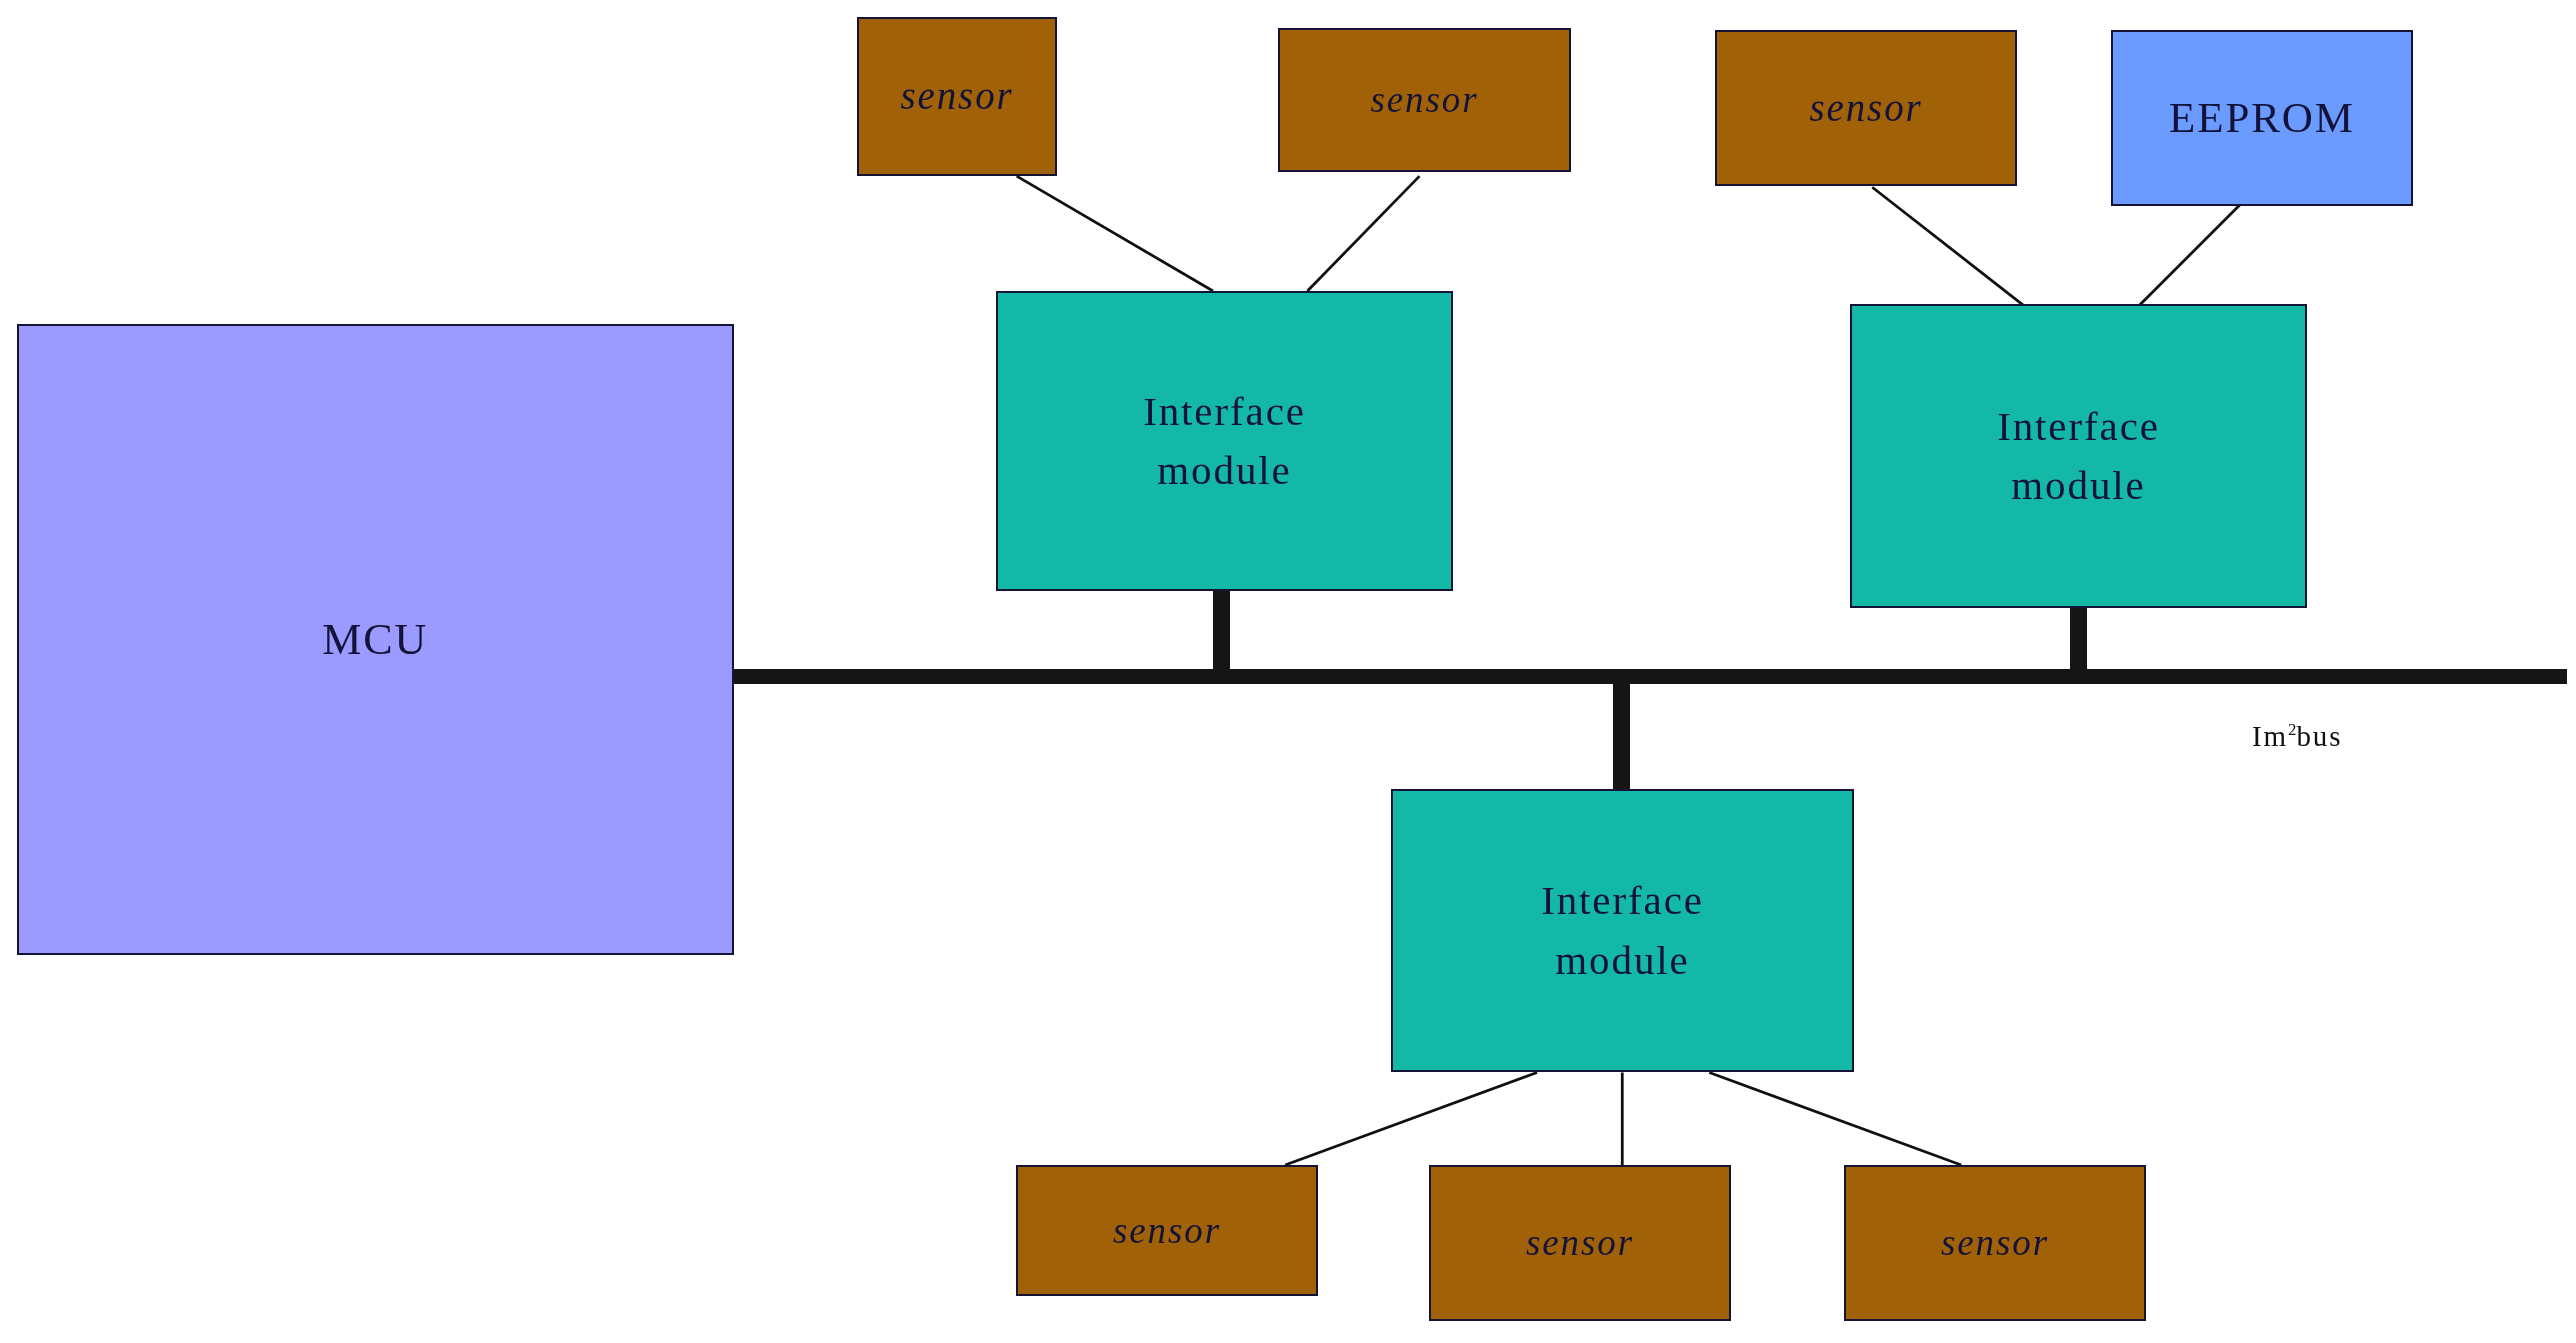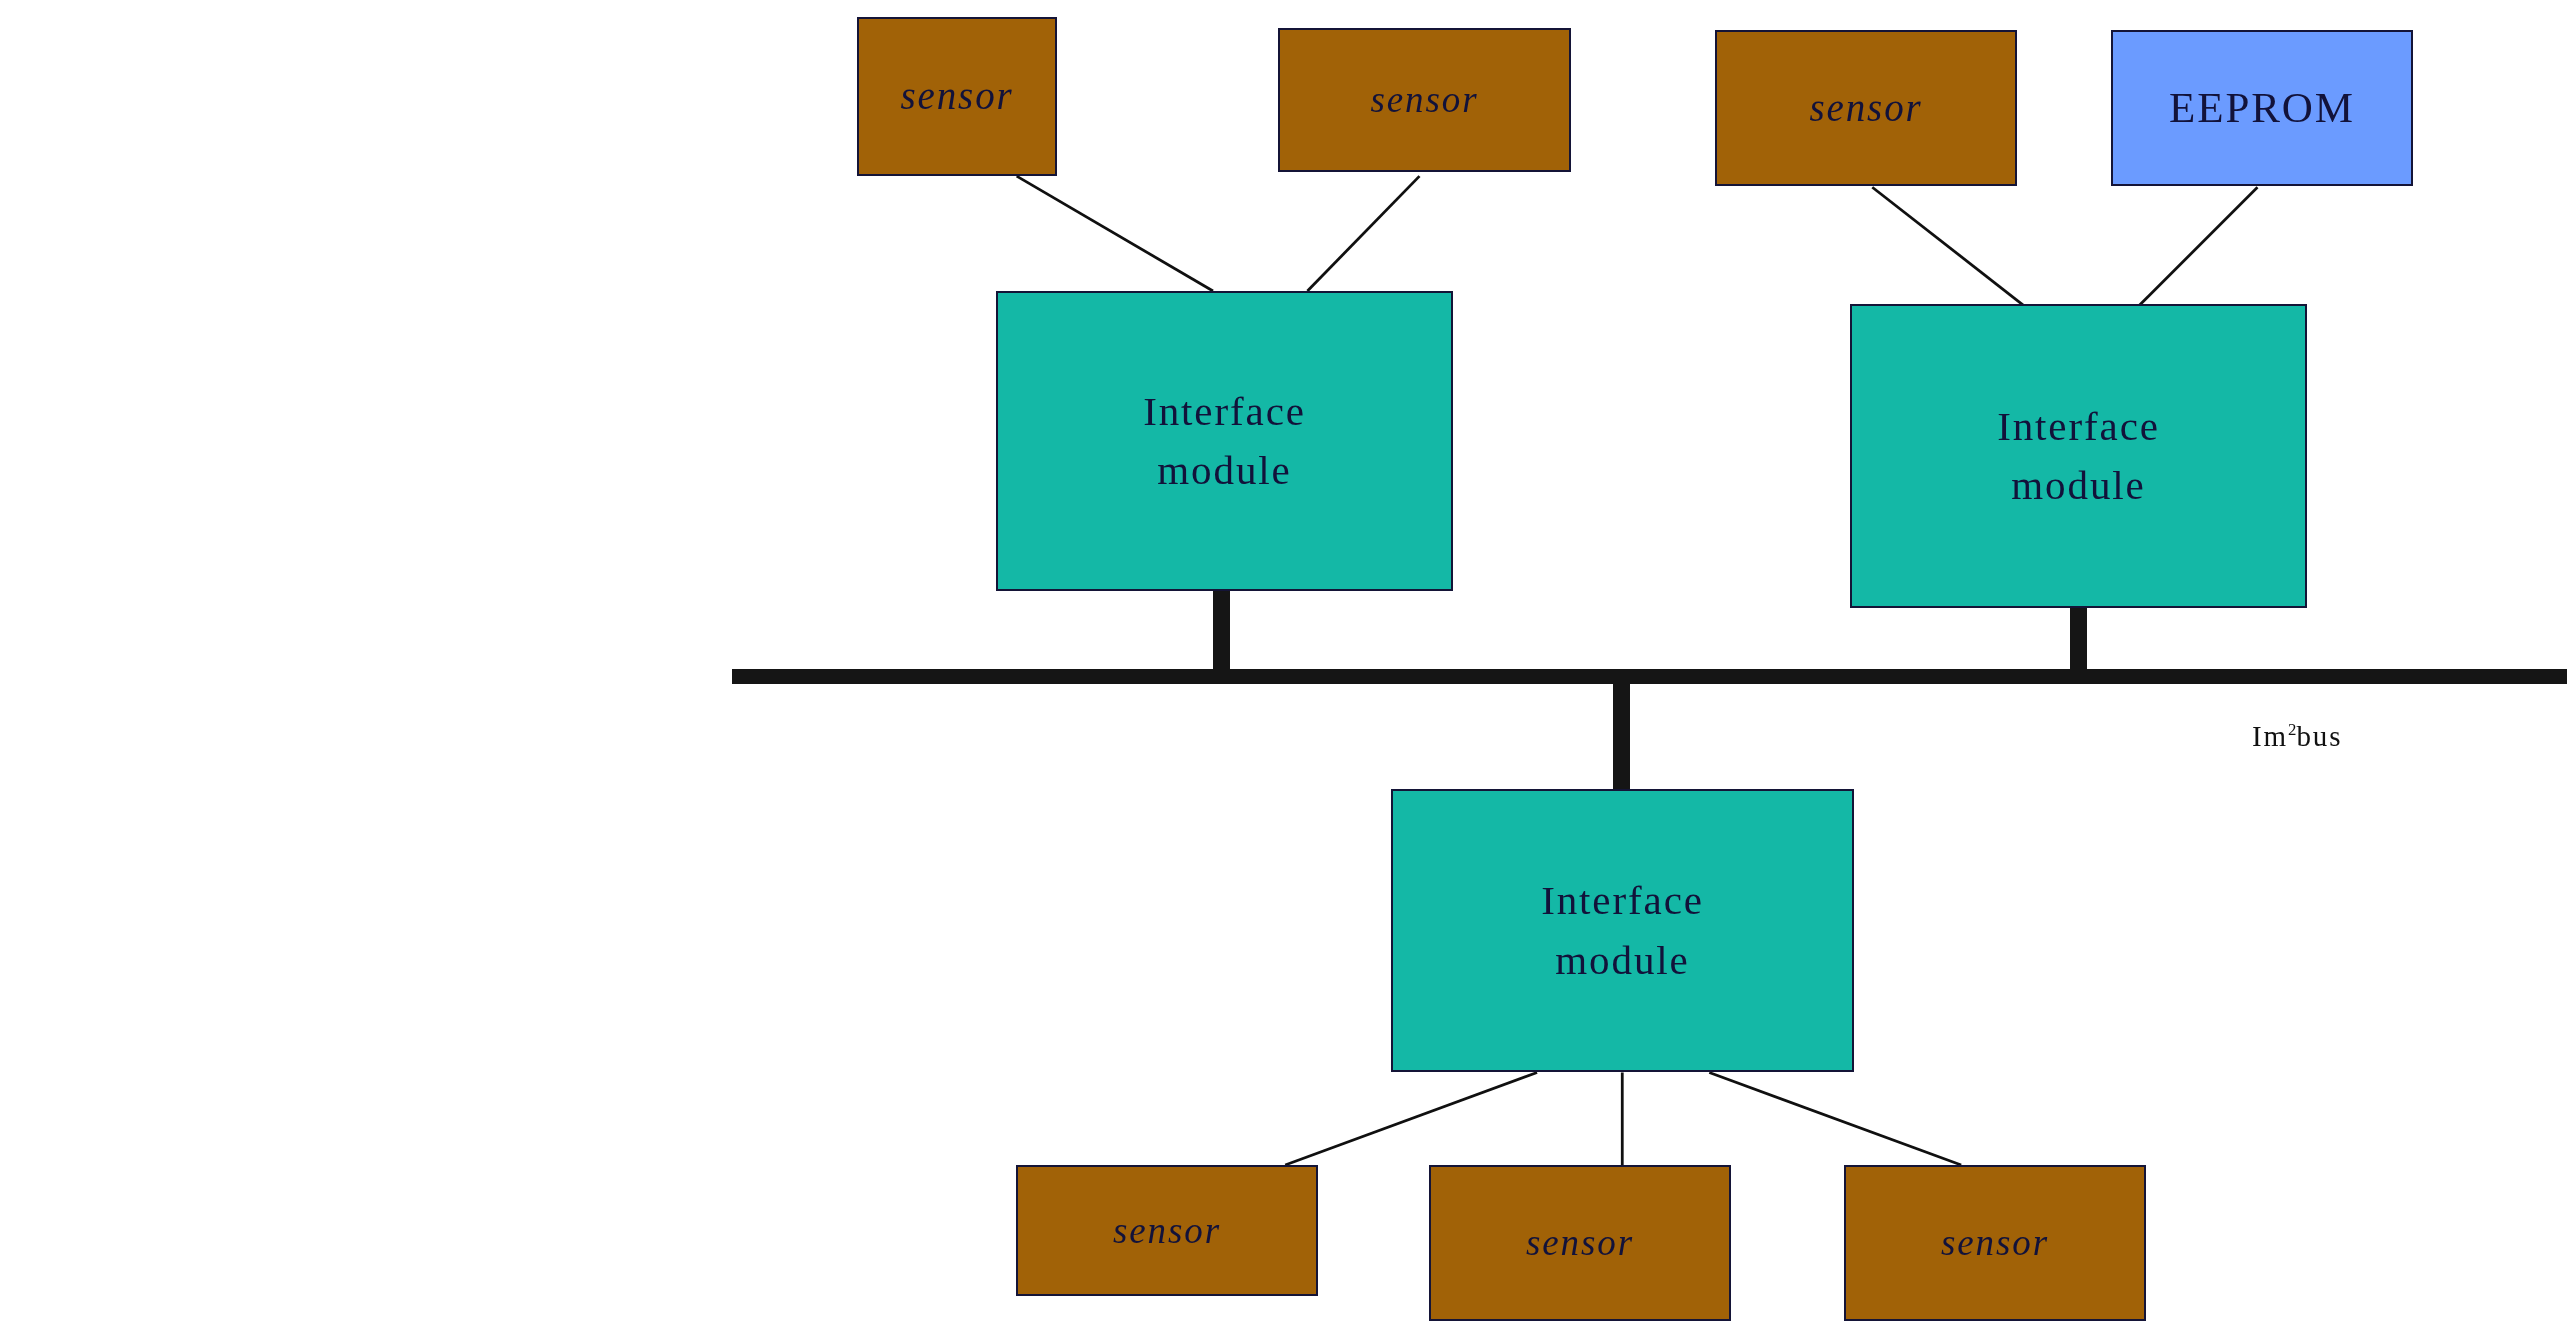--- a/index.html
+++ b/index.html
@@ -97,34 +97,37 @@
 
     <line x1="2438" y1="202" x2="2310" y2="330"></line>
 
     <line x1="1660" y1="1158" x2="1388" y2="1258"></line>
 
     <line x1="1752" y1="1158" x2="1752" y2="1258"></line>
 
     <line x1="1846" y1="1158" x2="2118" y2="1258"></line>
   </svg>
 
+  <div class="node mcu" style="left:16.7px; top:324px; width:717px; height:631px; font-size:44px;">
+    <span class="node-label">MCU</span>
+  </div>
 
   <div class="node sensor" style="left:857px; top:16.7px; width:200px; height:159px; font-size:39px;">
     <span class="node-label">sensor</span>
   </div>
 
   <div class="node sensor" style="left:1278px; top:28px; width:293px; height:144px; font-size:37px;">
     <span class="node-label">sensor</span>
   </div>
 
   <div class="node sensor" style="left:1715px; top:30px; width:302px; height:156px; font-size:39px;">
     <span class="node-label">sensor</span>
   </div>
 
-  <div class="node memory" style="left:2111px; top:30px; width:302px; height:156px; font-size:43px;">
+  <div class="node memory" style="left:2111px; top:30px; width:302px; height:176px; font-size:43px;">
     <span class="node-label">EEPROM</span>
   </div>
 
   <div class="node module" style="left:996px; top:291px; width:457px; height:300px; font-size:41px;">
     <span class="node-label">Interface
 module</span>
   </div>
 
   <div class="node module" style="left:1850px; top:304px; width:457px; height:304px; font-size:41px;">
     <span class="node-label">Interface

